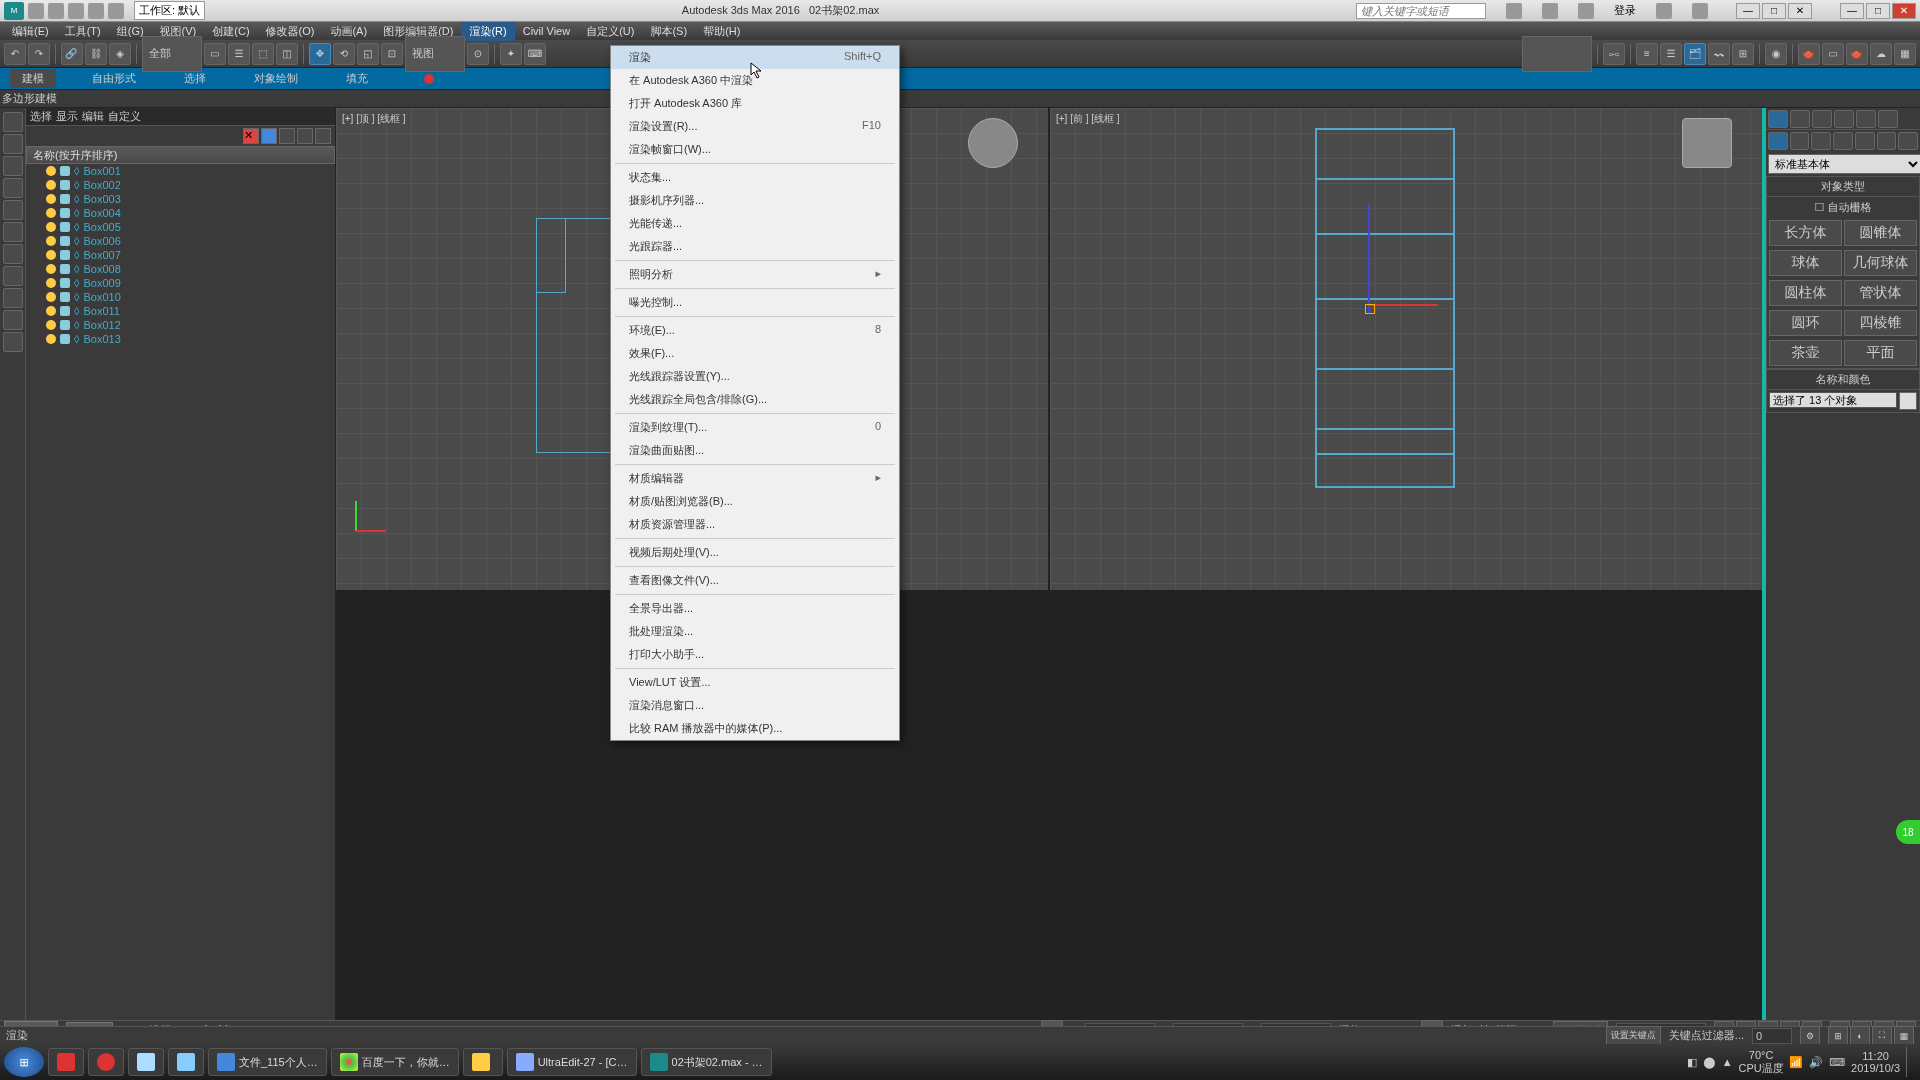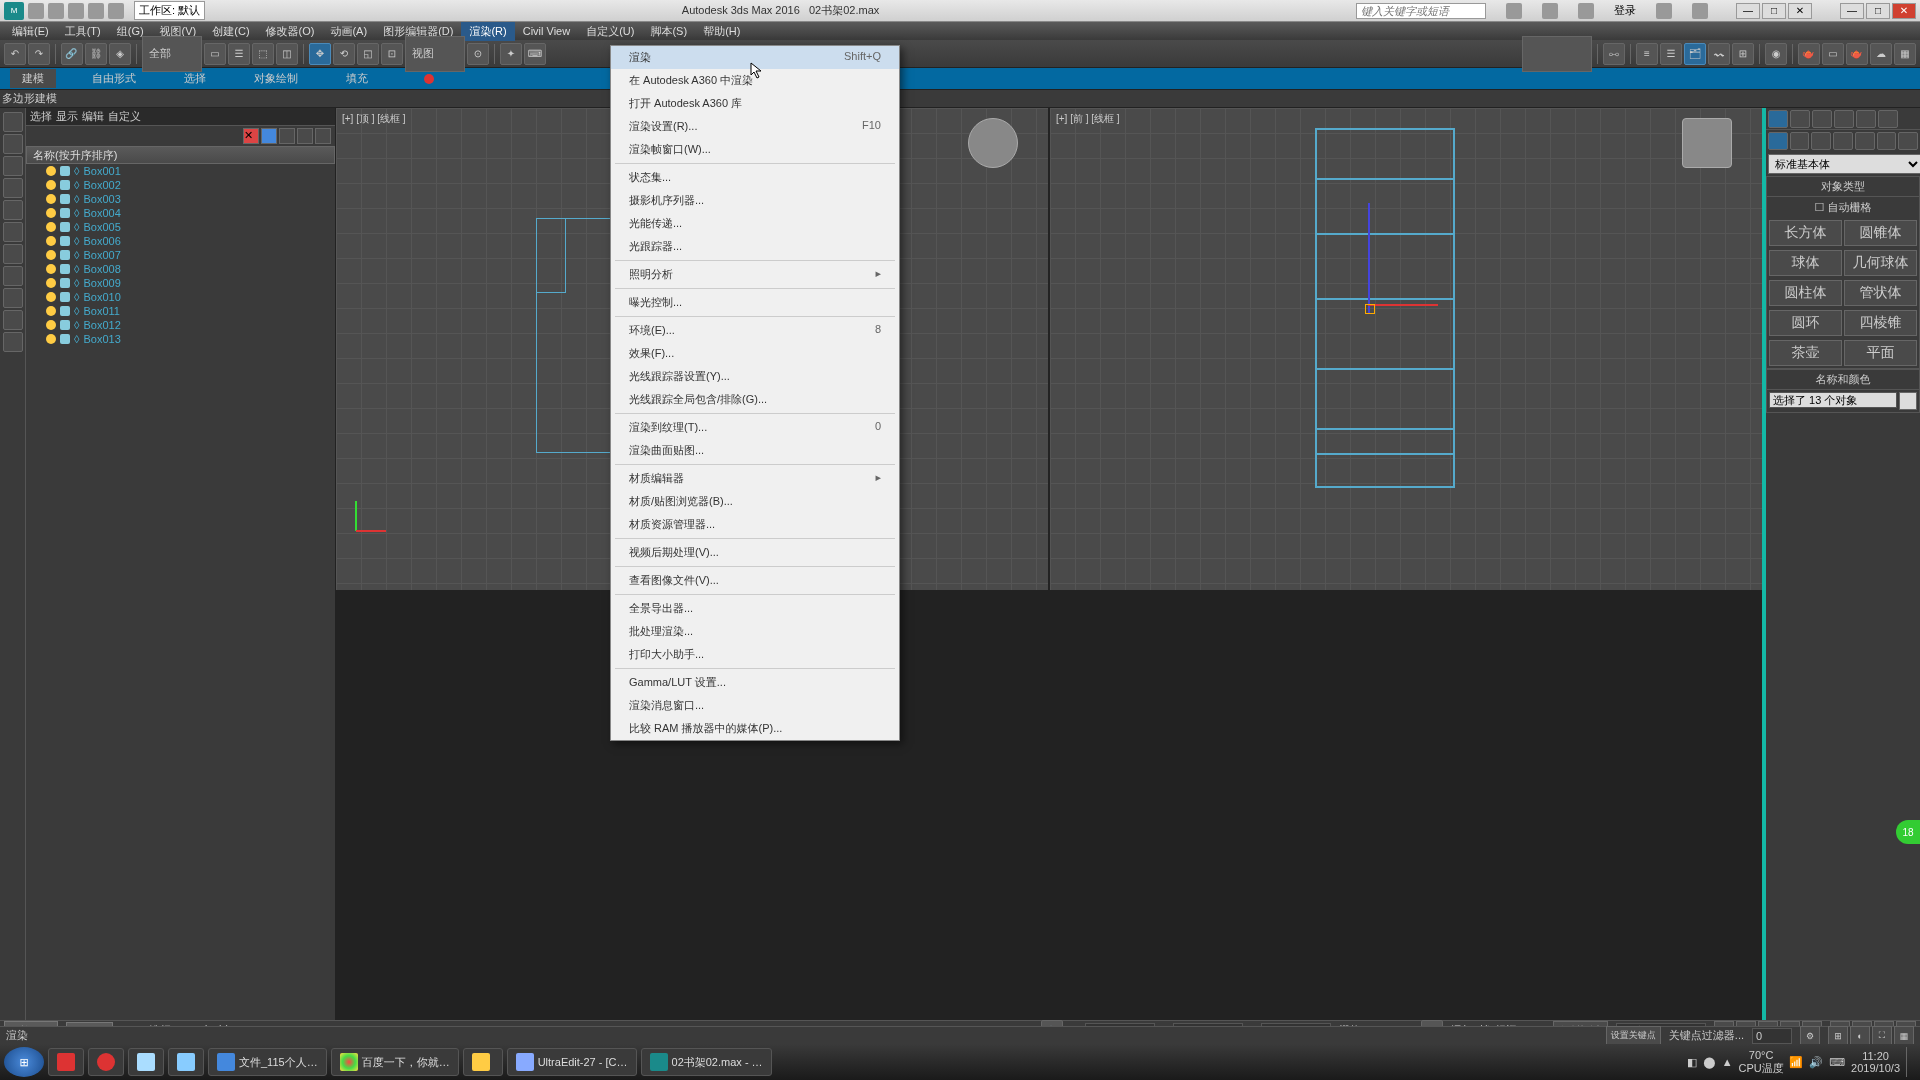--- a/index.html
+++ b/index.html
@@ -493,21 +493,21 @@
     <div class="cm-item">
       <span>批处理渲染...</span>
       <span class="cm-arrow"></span>
     </div>
     <div class="cm-item">
       <span>打印大小助手...</span>
       <span class="cm-arrow"></span>
     </div>
     <div class="cm-sep"></div>
     <div class="cm-item">
-      <span>Gamma/LUT 设置...</span>
+      <span>View/LUT 设置...</span>
       <span class="cm-arrow"></span>
     </div>
     <div class="cm-item">
       <span>渲染消息窗口...</span>
       <span class="cm-arrow"></span>
     </div>
     <div class="cm-item">
       <span>比较 RAM 播放器中的媒体(P)...</span>
       <span class="cm-arrow"></span>
     </div>

